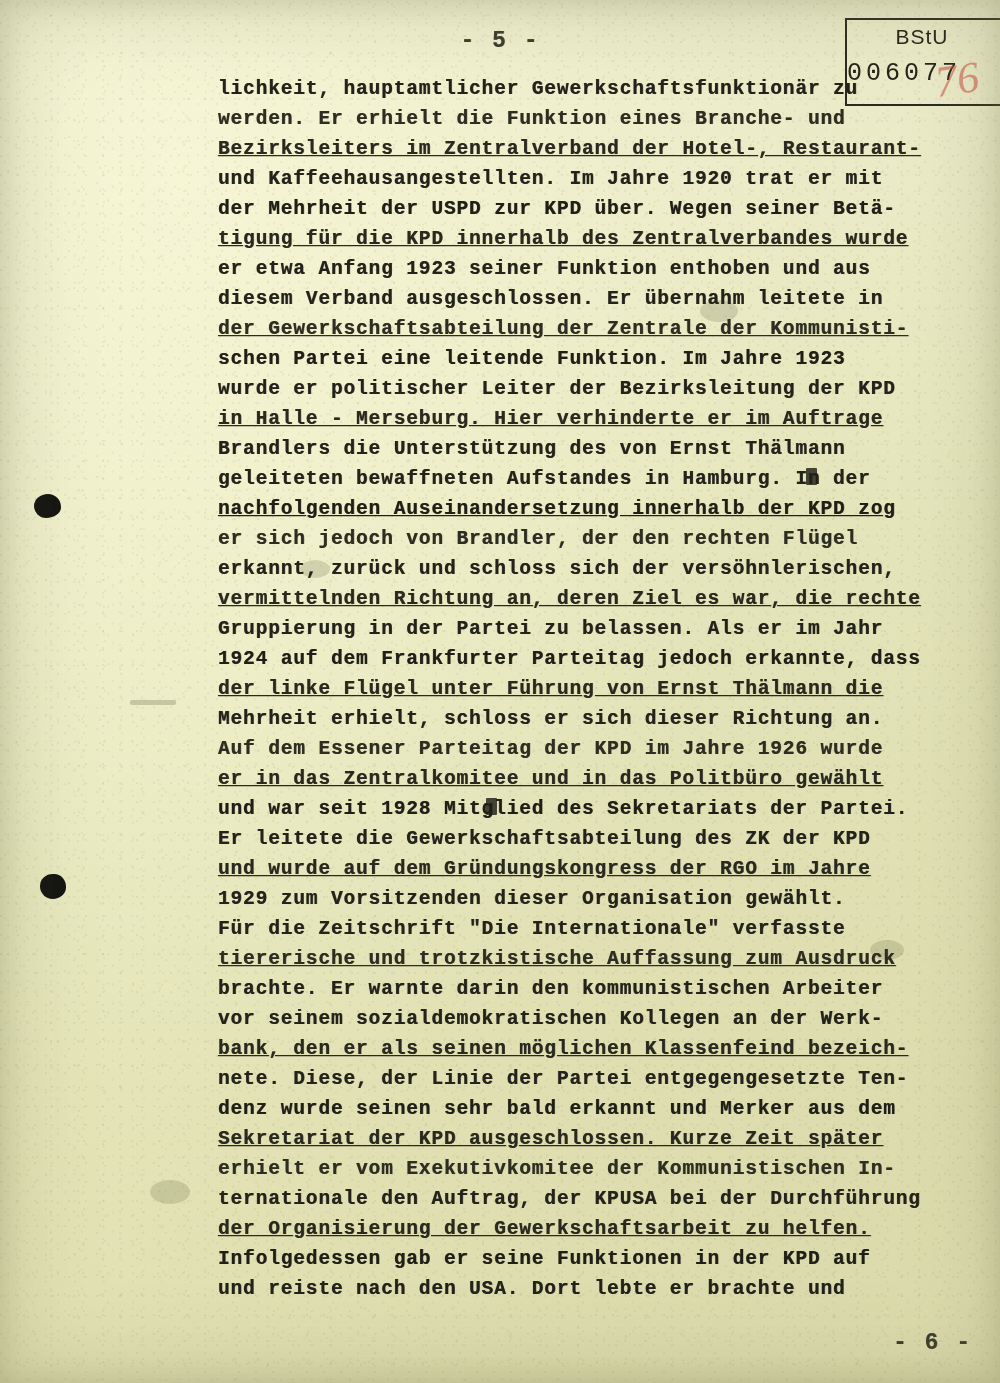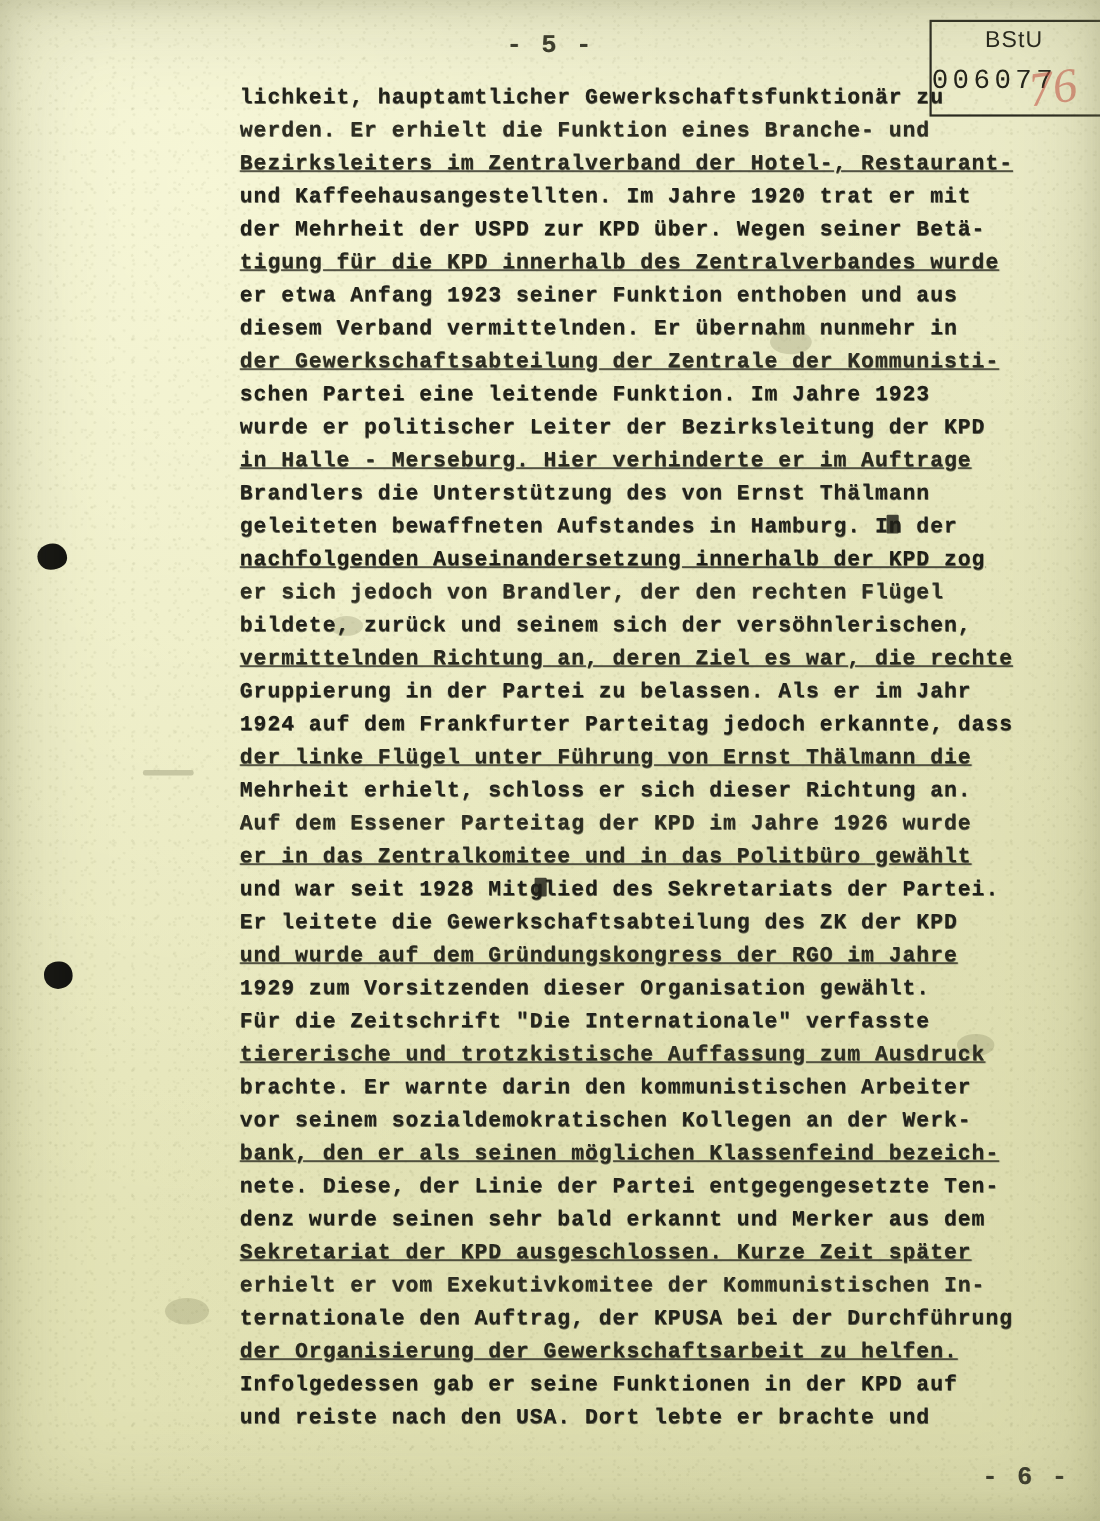--- a/index.html
+++ b/index.html
@@ -216,30 +216,30 @@
   <div class="punch punch-2"></div>
 
   <div class="body-text">
       <div class="line">lichkeit, hauptamtlicher Gewerkschaftsfunktionär zu</div>
       <div class="line">werden. Er erhielt die Funktion eines Branche- und</div>
       <div class="line">Bezirksleiters im Zentralverband der Hotel-, Restaurant-</div>
       <div class="line">und Kaffeehausangestellten. Im Jahre 1920 trat er mit</div>
       <div class="line">der Mehrheit der USPD zur KPD über. Wegen seiner Betä-</div>
       <div class="line">tigung für die KPD innerhalb des Zentralverbandes wurde</div>
       <div class="line">er etwa Anfang 1923 seiner Funktion enthoben und aus</div>
-      <div class="line">diesem Verband vermittelnden. Er übernahm nunmehr in</div>
+      <div class="line">diesem Verband ausgeschlossen. Er übernahm leitete in</div>
       <div class="line">der Gewerkschaftsabteilung der Zentrale der Kommunisti-</div>
       <div class="line">schen Partei eine leitende Funktion. Im Jahre 1923</div>
       <div class="line">wurde er politischer Leiter der Bezirksleitung der KPD</div>
       <div class="line">in Halle - Merseburg. Hier verhinderte er im Auftrage</div>
       <div class="line">Brandlers die Unterstützung des von Ernst Thälmann</div>
       <div class="line">geleiteten bewaffneten Aufstandes in Hamburg. <span class="overstrike">In</span> der</div>
       <div class="line">nachfolgenden Auseinandersetzung innerhalb der KPD zog</div>
       <div class="line">er sich jedoch von Brandler, der den rechten Flügel</div>
-      <div class="line">bildete, zurück und seinem sich der versöhnlerischen,</div>
+      <div class="line">erkannt, zurück und schloss sich der versöhnlerischen,</div>
       <div class="line">vermittelnden Richtung an, deren Ziel es war, die rechte</div>
       <div class="line">Gruppierung in der Partei zu belassen. Als er im Jahr</div>
       <div class="line">1924 auf dem Frankfurter Parteitag jedoch erkannte, dass</div>
       <div class="line">der linke Flügel unter Führung von Ernst Thälmann die</div>
       <div class="line">Mehrheit erhielt, schloss er sich dieser Richtung an.</div>
       <div class="line">Auf dem Essener Parteitag der KPD im Jahre 1926 wurde</div>
       <div class="line">er in das Zentralkomitee und in das Politbüro gewählt</div>
       <div class="line">und war seit 1928 <span class="overstrike">Mitglied</span> des Sekretariats der Partei.</div>
       <div class="line">Er leitete die Gewerkschaftsabteilung des ZK der KPD</div>
       <div class="line">und wurde auf dem Gründungskongress der RGO im Jahre</div>

